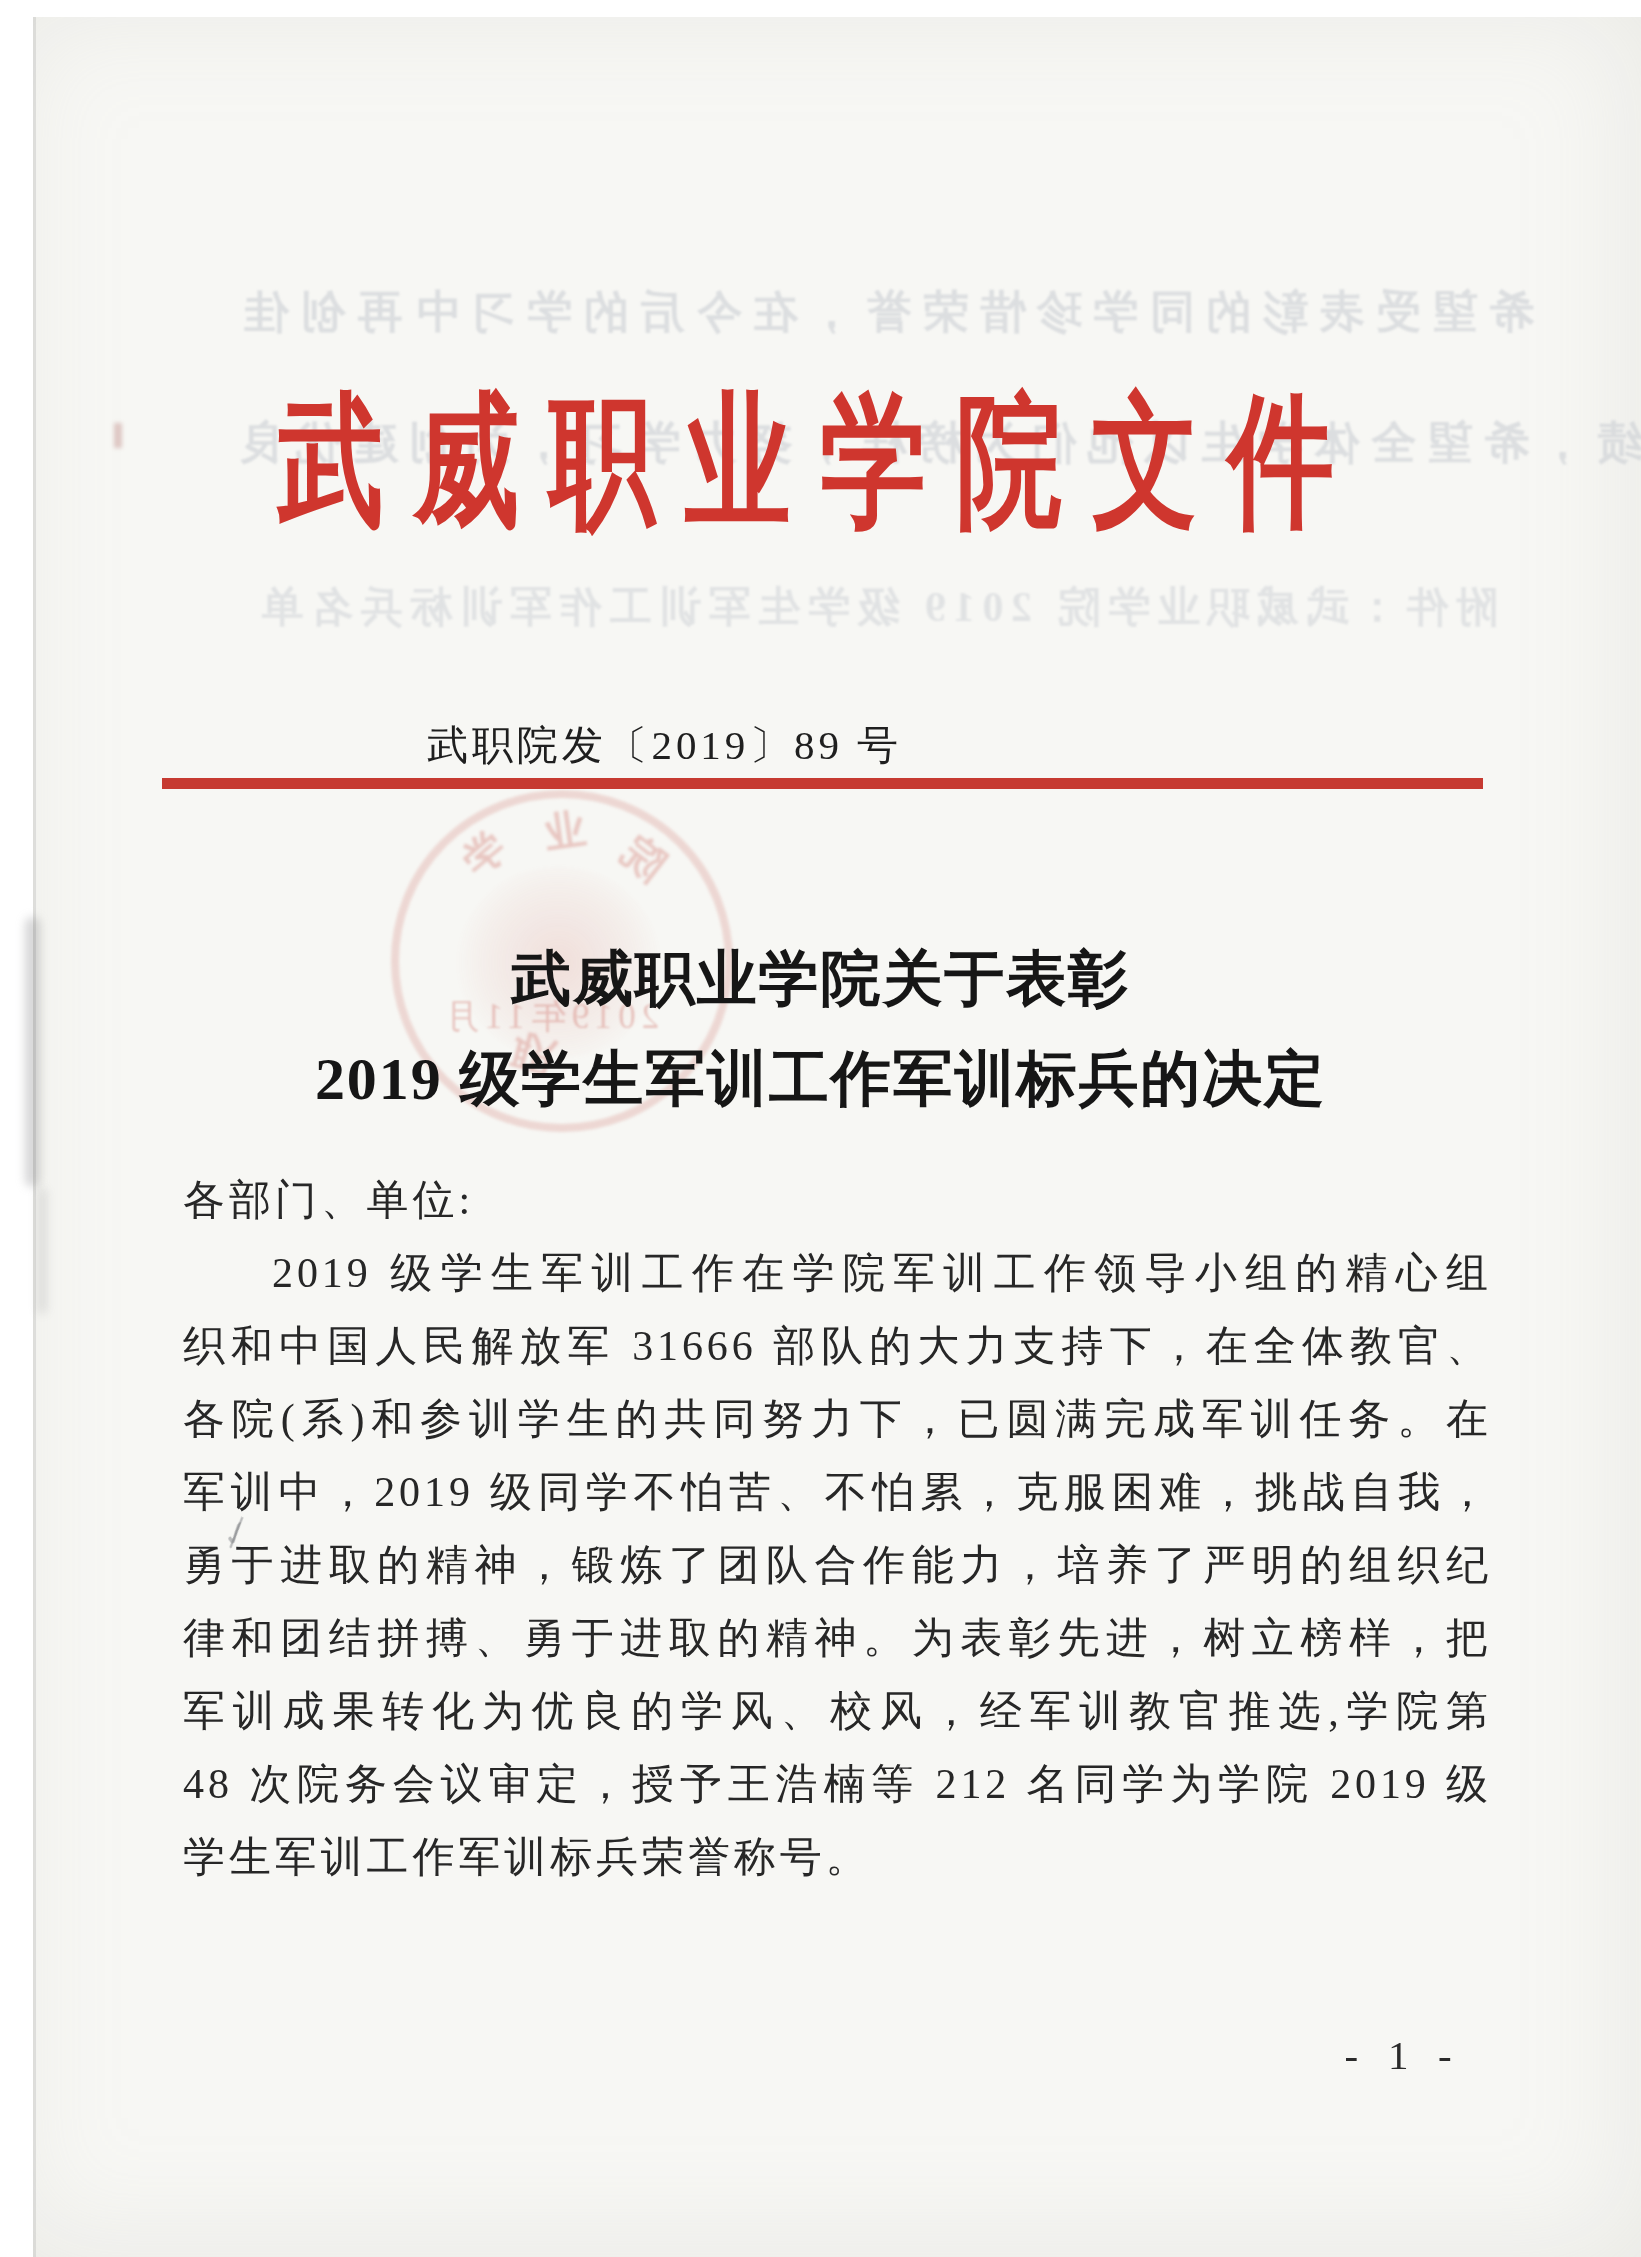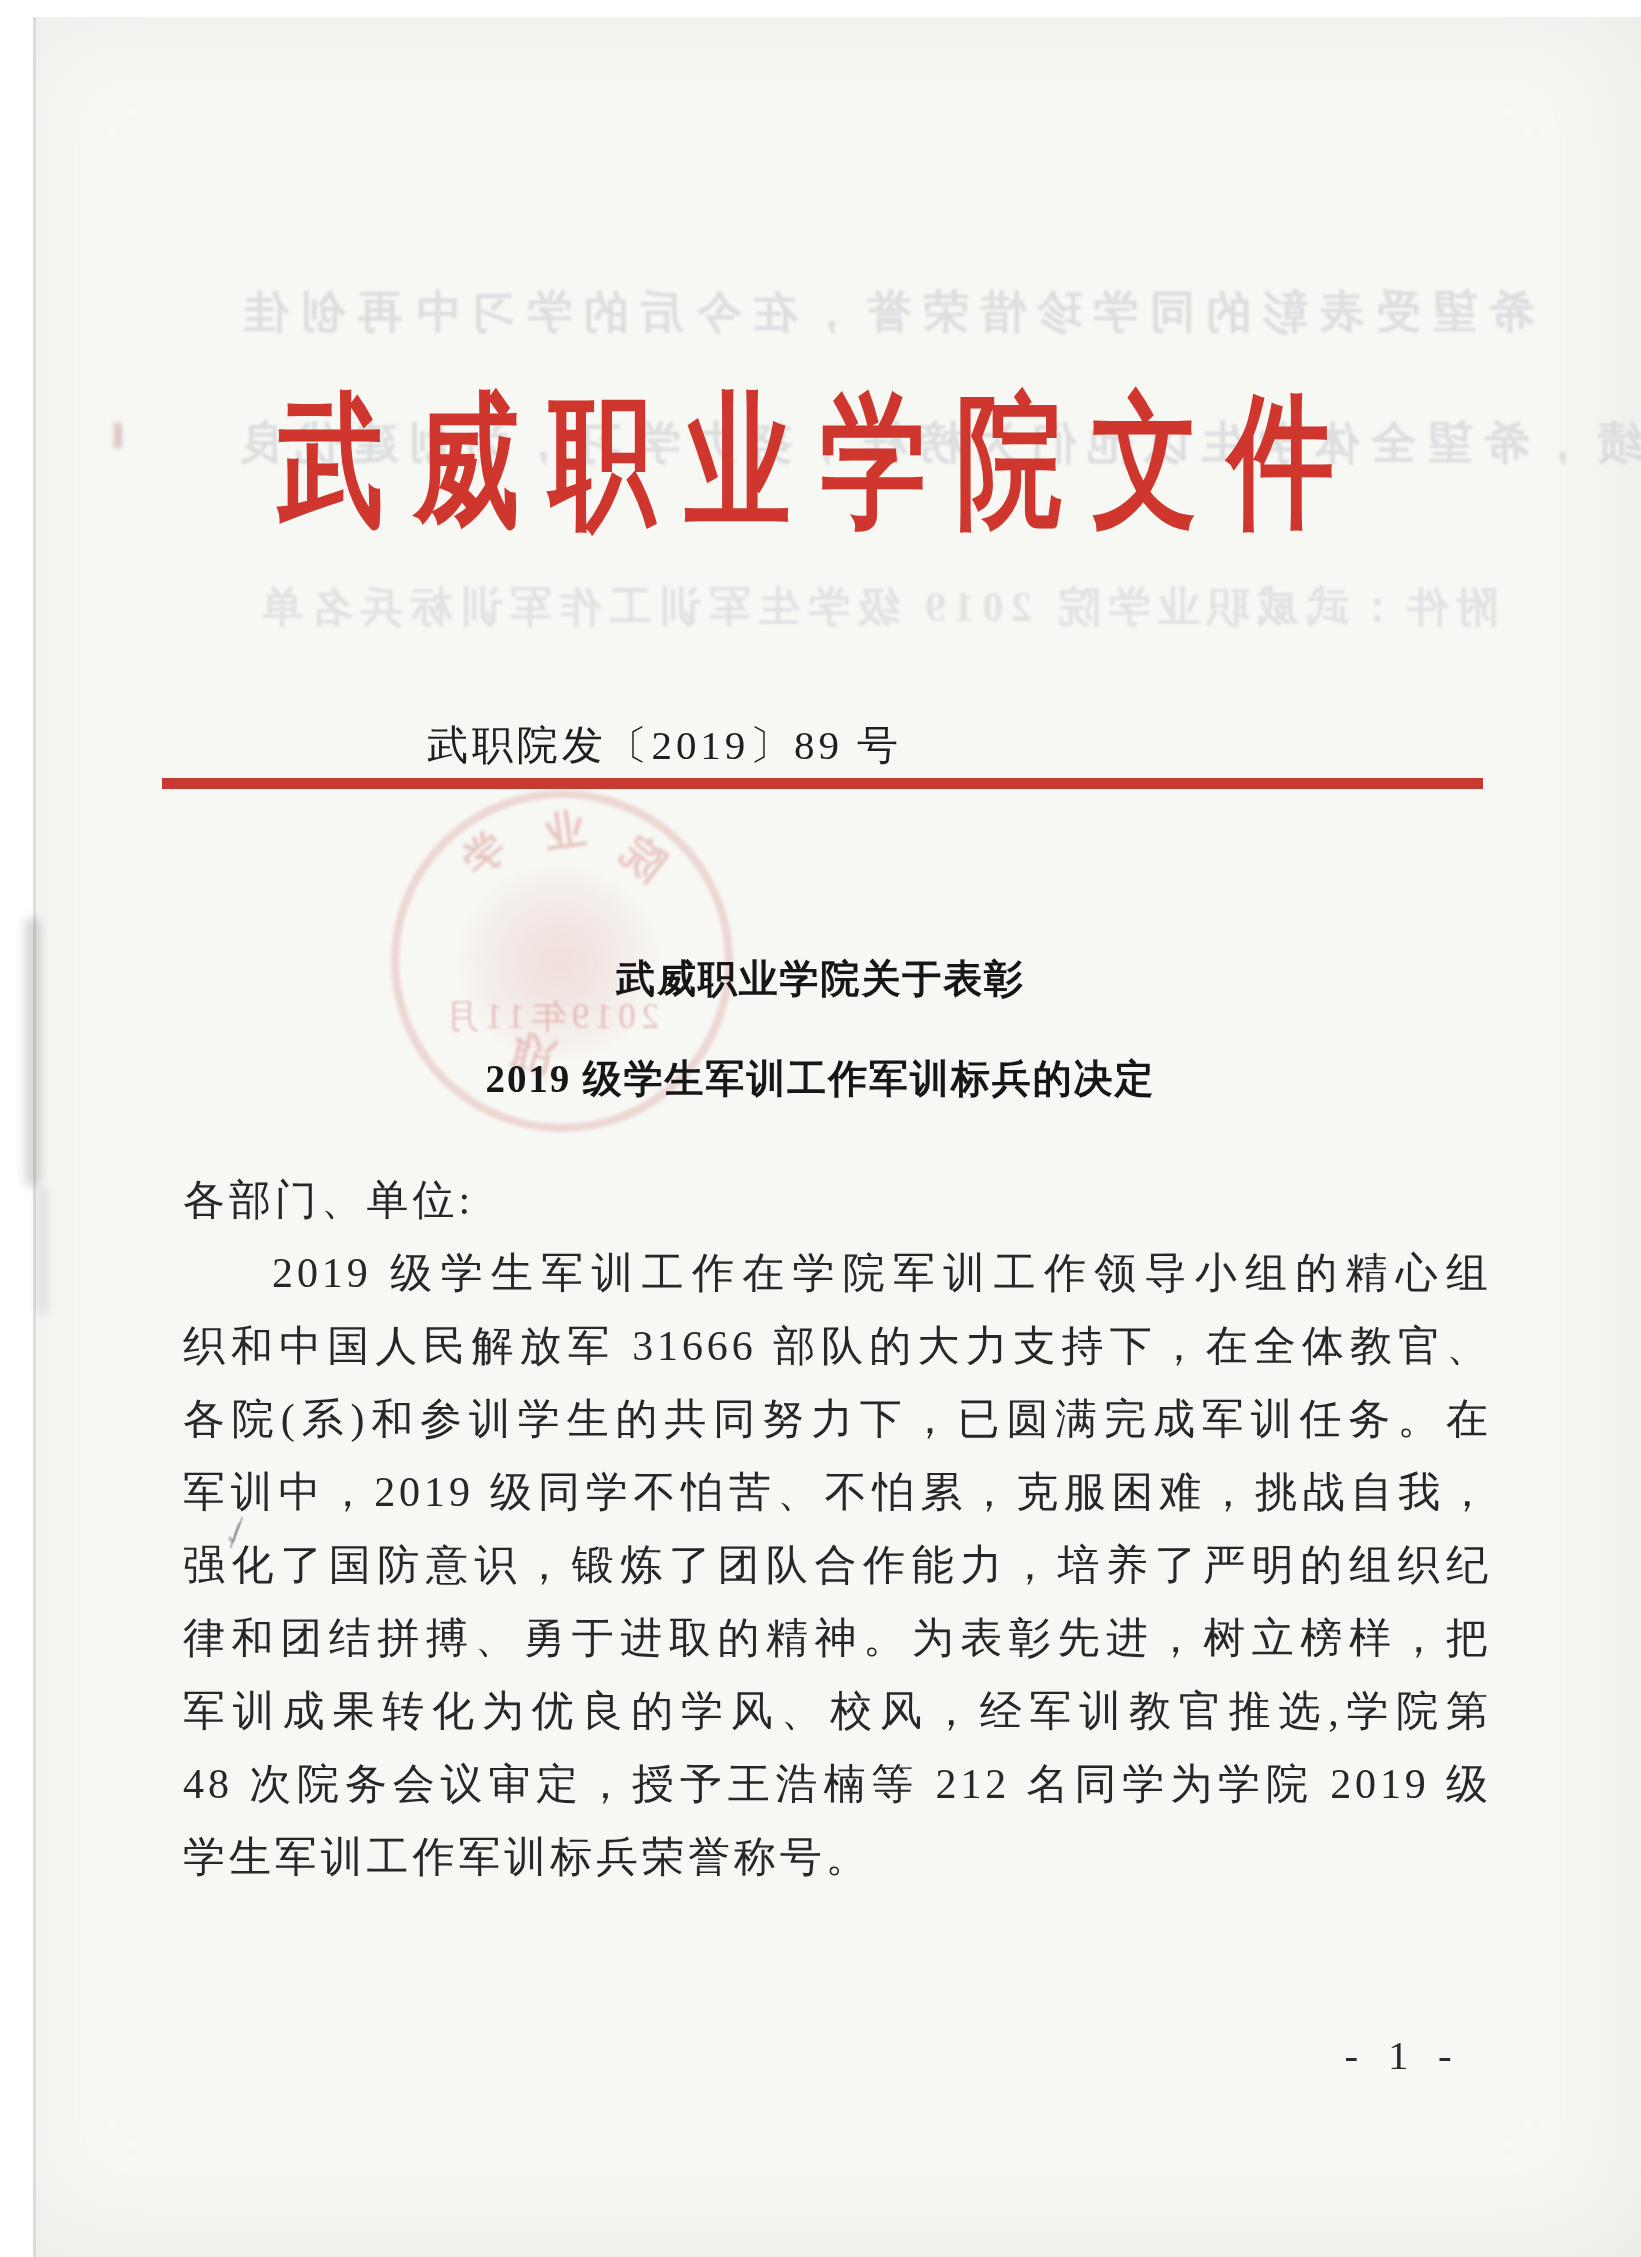--- a/index.html
+++ b/index.html
@@ -33,21 +33,21 @@
   
   .masthead{position:absolute;left:0;top:375px;width:1641px;text-align:center;
             color:#cf362e;font-weight:bold;font-size:145px;line-height:174px;white-space:nowrap;
             letter-spacing:41px;transform:scaleX(0.73);transform-origin:50% 50%;}
   .doc-number{position:absolute;left:0;top:718px;width:1329px;text-align:center;
               font-size:41px;letter-spacing:3.9px;color:#1f1f1f;}
   .red-rule{position:absolute;left:162px;top:778px;width:1321px;height:10.6px;background:#c63a31;}
 
   
   .doc-title{position:absolute;left:0;top:929px;width:1641px;text-align:center;
-             font-weight:bold;color:#161616;font-size:39px;line-height:100px;letter-spacing:1.9px;}
+             font-weight:bold;color:#161616;font-size:60px;line-height:100px;letter-spacing:1.9px;}
 
   
   .body-block{position:absolute;left:183px;top:1164px;width:1309px;
               font-size:42px;line-height:73px;letter-spacing:3.9px;color:#272727;}
   .bline{height:73px;white-space:nowrap;}
   .bline.justify{white-space:normal;text-align:justify;text-align-last:justify;}
   .bline.indent{text-indent:89px;}
 
   .page-number{position:absolute;left:1297px;top:2031px;width:212px;text-align:center;
                font-size:41px;letter-spacing:9.7px;color:#2a2a2a;}
@@ -91,21 +91,21 @@
     <div>2019 级学生军训工作军训标兵的决定</div>
   </div>
 
   <div class="body-block">
     <div class="bline plain">各部门、单位:</div>
     <div>
         <div class="bline justify indent">2019 级学生军训工作在学院军训工作领导小组的精心组</div>
         <div class="bline justify">织和中国人民解放军 31666 部队的大力支持下，在全体教官、</div>
         <div class="bline justify">各院(系)和参训学生的共同努力下，已圆满完成军训任务。在</div>
         <div class="bline justify">军训中，2019 级同学不怕苦、不怕累，克服困难，挑战自我，</div>
-        <div class="bline justify">强化了国防意识，锻炼了团队合作能力，培养了严明的组织纪</div>
+        <div class="bline justify">勇于进取的精神，锻炼了团队合作能力，培养了严明的组织纪</div>
         <div class="bline justify">律和团结拼搏、勇于进取的精神。为表彰先进，树立榜样，把</div>
         <div class="bline justify">军训成果转化为优良的学风、校风，经军训教官推选,学院第</div>
         <div class="bline justify">48 次院务会议审定，授予王浩楠等 212 名同学为学院 2019 级</div>
         <div class="bline plain">学生军训工作军训标兵荣誉称号。</div>
       </div>
   </div>
 
   <div class="page-number">- 1 -</div>
 
   <div class="smudge sm1"></div>

